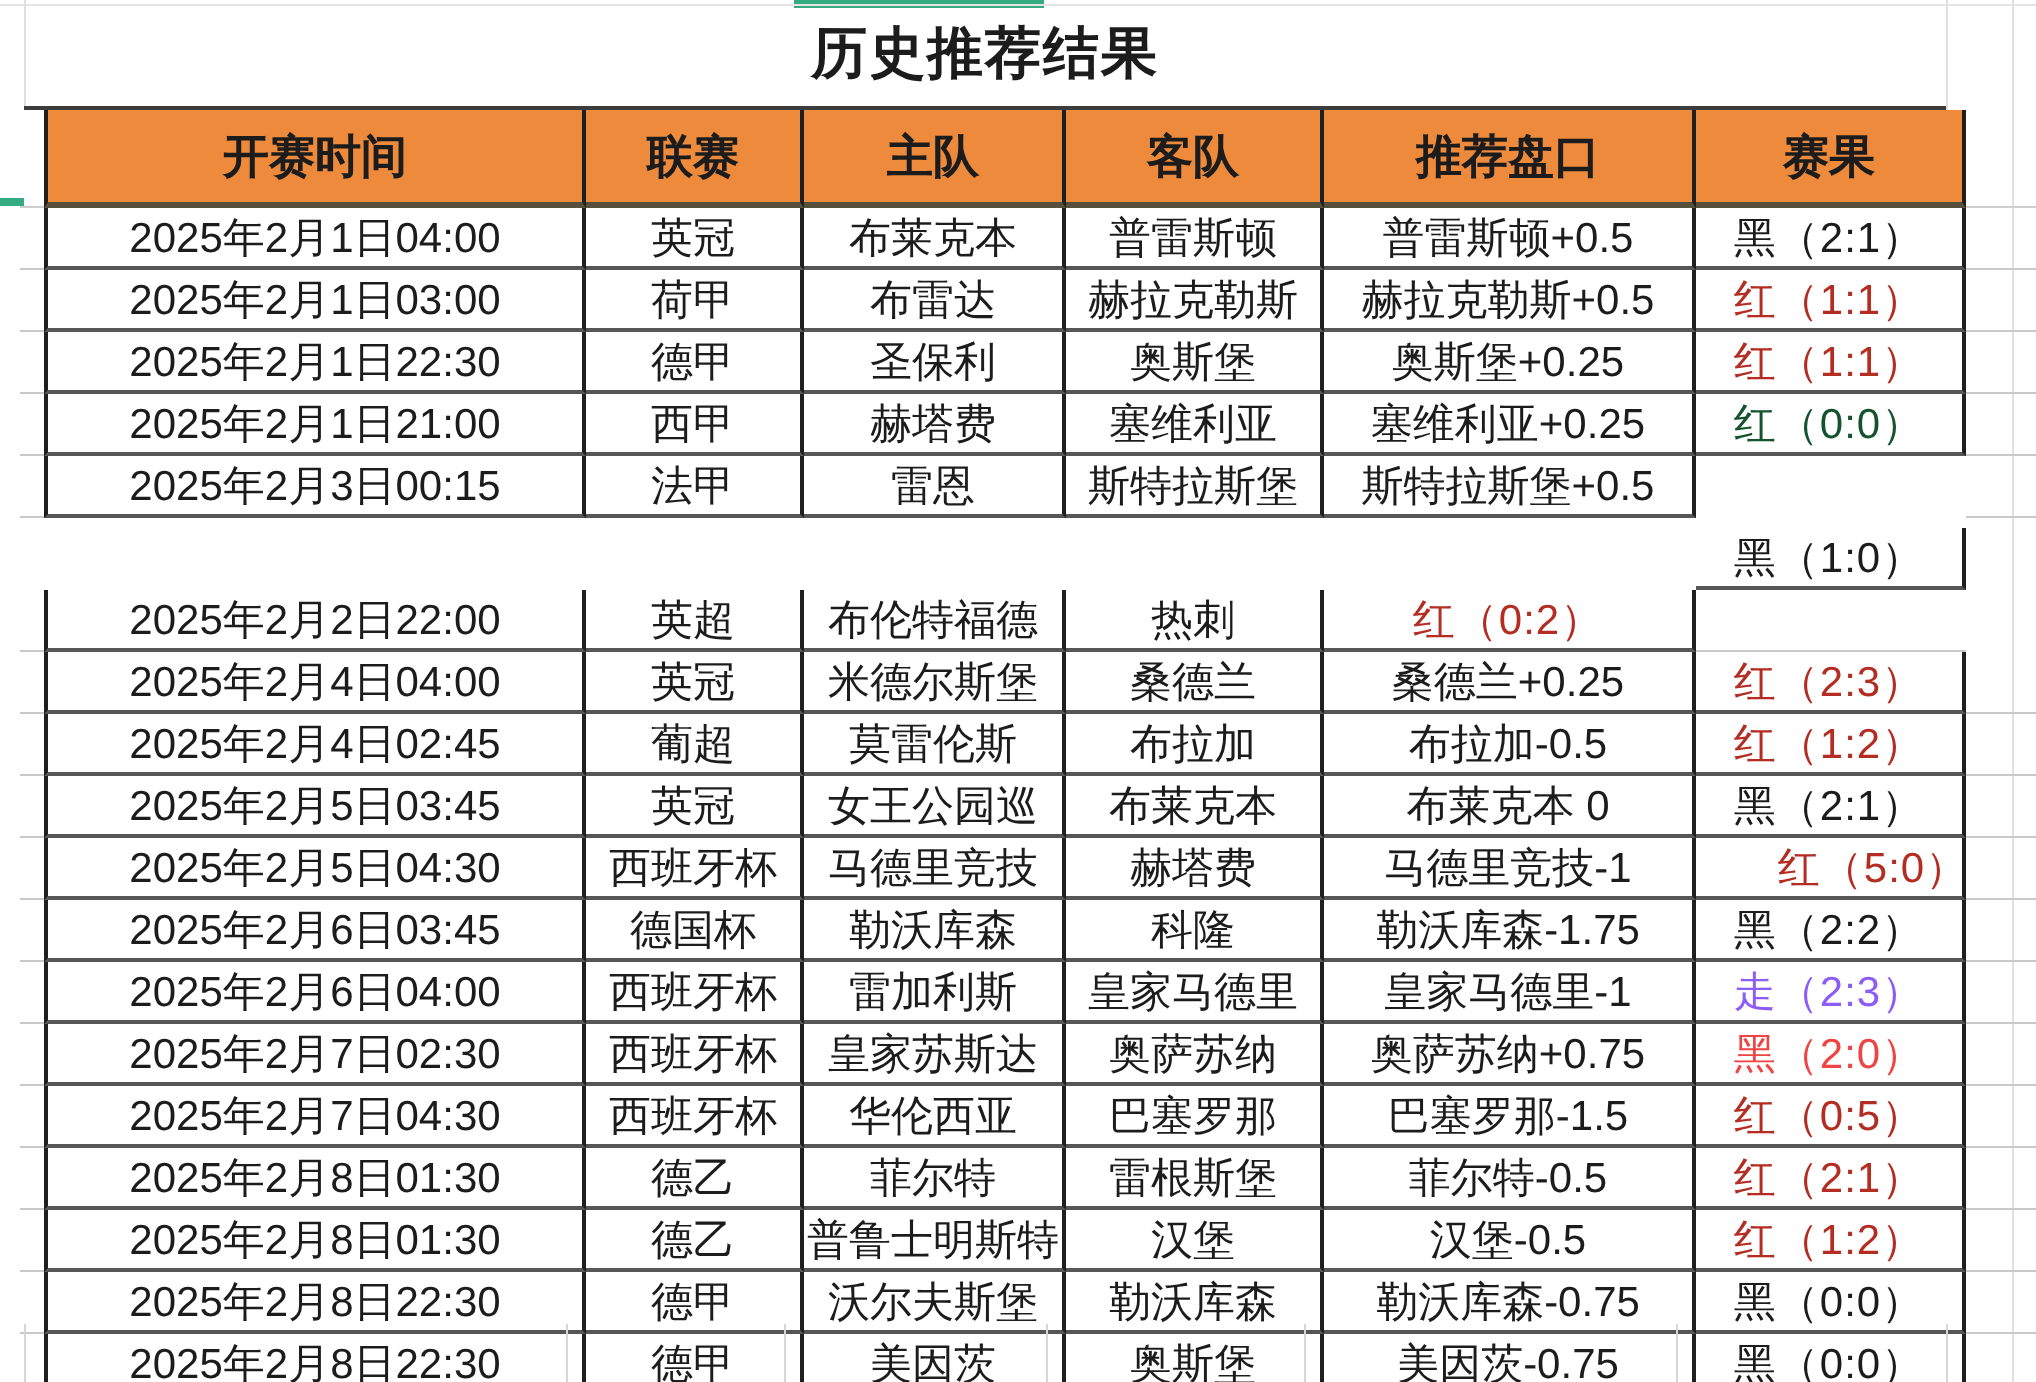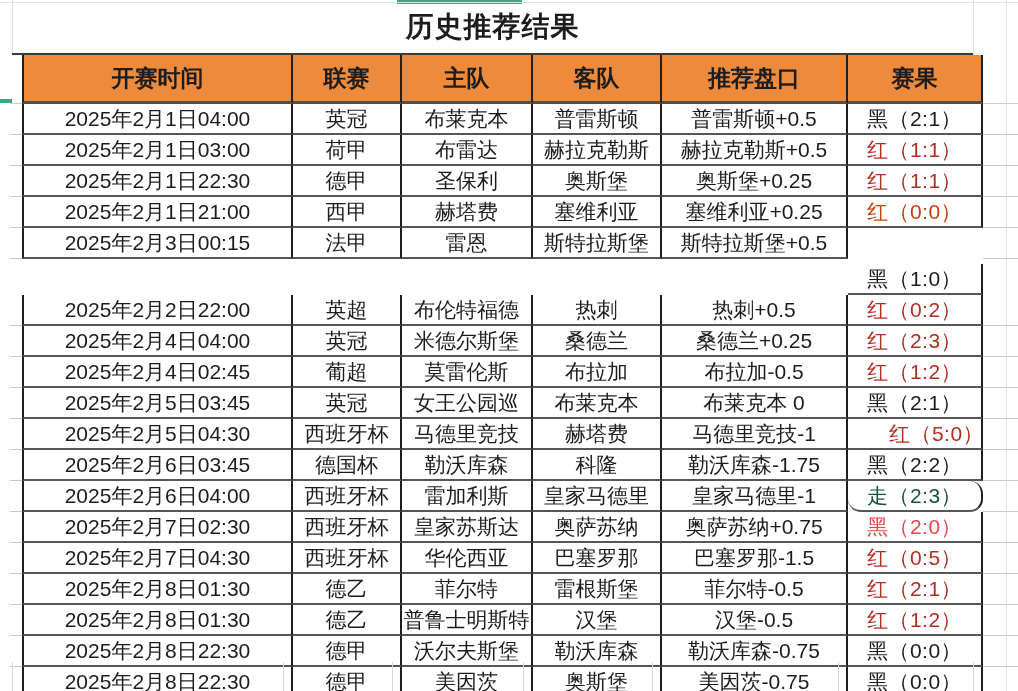--- a/index.html
+++ b/index.html
@@ -102,40 +102,39 @@
           <div class="cell main result" style="color: rgb(179, 45, 34);">红（1:1）</div>
           <div class="cell strip"></div>
         </div>
         <div class="row data-row">
           <div class="cell strip"></div>
           <div class="cell main first">2025年2月1日21:00</div>
           <div class="cell main">西甲</div>
           <div class="cell main">赫塔费</div>
           <div class="cell main">塞维利亚</div>
           <div class="cell main">塞维利亚+0.25</div>
-          <div class="cell main result" style="color: #c2410c;">红（0:0）</div>
+          <div class="cell main result" style="color: #14532d;">红（0:0）</div>
           <div class="cell strip"></div>
         </div>
         <div class="row data-row">
           <div class="cell strip"></div>
           <div class="cell main first">2025年2月3日00:15</div>
           <div class="cell main">法甲</div>
           <div class="cell main">雷恩</div>
           <div class="cell main">斯特拉斯堡</div>
           <div class="cell main">斯特拉斯堡+0.5</div>
           <div class="cell main result" style="color: rgb(28, 28, 28); margin-top: 36px;">黑（1:0）</div>
           <div class="cell strip"></div>
         </div>
         <div class="row data-row">
           <div class="cell strip"></div>
           <div class="cell main first">2025年2月2日22:00</div>
           <div class="cell main">英超</div>
           <div class="cell main">布伦特福德</div>
           <div class="cell main">热刺</div>
-          <div class="cell main">热刺+0.5</div>
           <div class="cell main result" style="color: rgb(179, 45, 34);">红（0:2）</div>
           <div class="cell strip"></div>
         </div>
         <div class="row data-row">
           <div class="cell strip"></div>
           <div class="cell main first">2025年2月4日04:00</div>
           <div class="cell main">英冠</div>
           <div class="cell main">米德尔斯堡</div>
           <div class="cell main">桑德兰</div>
           <div class="cell main">桑德兰+0.25</div>
@@ -182,21 +181,21 @@
           <div class="cell main result" style="color: rgb(28, 28, 28);">黑（2:2）</div>
           <div class="cell strip"></div>
         </div>
         <div class="row data-row">
           <div class="cell strip"></div>
           <div class="cell main first">2025年2月6日04:00</div>
           <div class="cell main">西班牙杯</div>
           <div class="cell main">雷加利斯</div>
           <div class="cell main">皇家马德里</div>
           <div class="cell main">皇家马德里-1</div>
-          <div class="cell main result" style="color: #14532d; border-radius: 13px;">走（2:3）</div>
+          <div class="cell main result" style="color: #8b5cf6;">走（2:3）</div>
           <div class="cell strip"></div>
         </div>
         <div class="row data-row">
           <div class="cell strip"></div>
           <div class="cell main first">2025年2月7日02:30</div>
           <div class="cell main">西班牙杯</div>
           <div class="cell main">皇家苏斯达</div>
           <div class="cell main">奥萨苏纳</div>
           <div class="cell main">奥萨苏纳+0.75</div>
           <div class="cell main result" style="color: #ef4444;">黑（2:0）</div>

